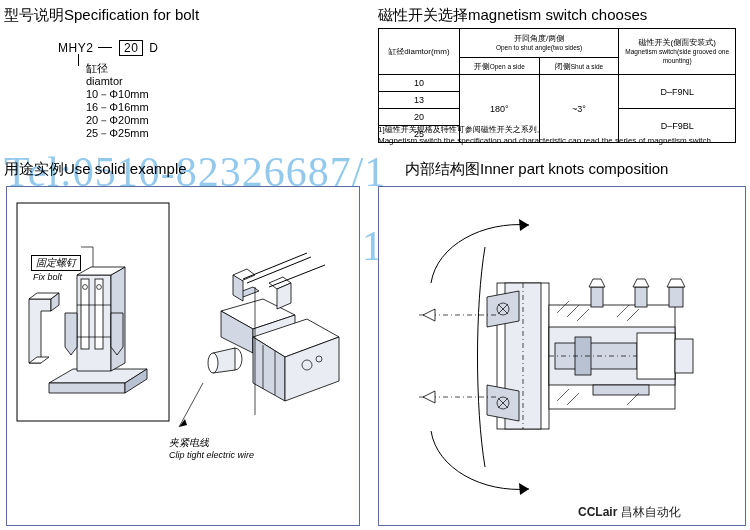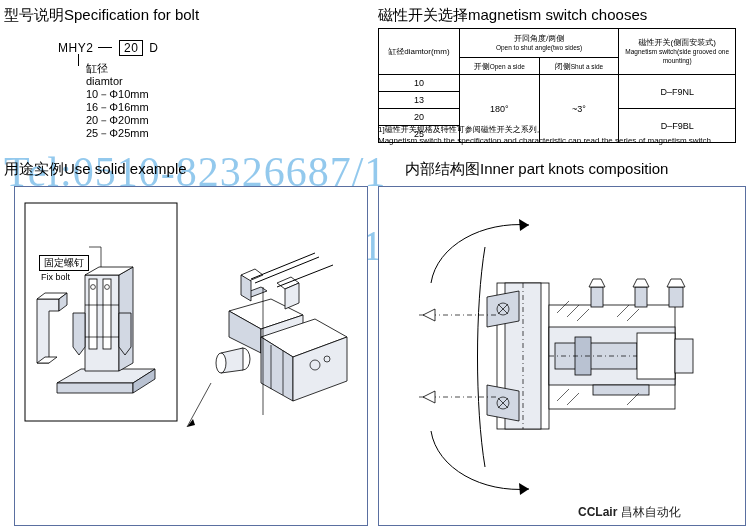--- a/index.html
+++ b/index.html
@@ -71,21 +71,21 @@
     font-size:42px;
     letter-spacing:1px;
     white-space:nowrap;
     pointer-events:none;
   }
   #wm1{left:4px;top:148px;}
   #wm2{left:26px;top:222px;}
 
   
   .panel{position:absolute;border:1px solid #5a6fa0;background:#fff;}
-  #panel-left{left:14px;top:186px;width:352px;height:338px;}
+  #panel-left{left:6px;top:186px;width:352px;height:338px;font-style:italic;}
   #panel-right{left:378px;top:186px;width:366px;height:338px;}
 
   .lbl{position:absolute;font-size:10px;line-height:12px;}
   .lbl .en{font-size:9px;}
 
   #brand{
     position:absolute;left:578px;top:498px;font-size:12px;color:#222;margin-top:6px;
   }
   #brand .b{font-weight:bold;}
 
@@ -253,20 +253,24 @@
       <polygon points="172,240 178,232 180,238" fill="#000"></polygon>
 
       <line x1="248" y1="100" x2="248" y2="228" class="stk-thin"></line>
     </svg>
 
     <div class="lbl" style="left:24px;top:68px;">
       <div style="border:1px solid #000;padding:1px 4px;display:inline-block;">固定螺钉</div>
       <div class="en" style="padding-left:2px;">Fix bolt</div>
     </div>
 
+    <div class="lbl" style="left:162px;top:250px;">
+      <div>夹紧电线</div>
+      <div class="en">Clip tight electric wire</div>
+    </div>
   </div>
 
   <div class="panel" id="panel-right">
     <svg width="364" height="336" viewBox="0 0 364 336">
 
       <rect x="118" y="96" width="52" height="146" class="fil-w"></rect>
       <rect x="126" y="96" width="36" height="146" class="fil-l"></rect>
       <line x1="144" y1="96" x2="144" y2="242" class="dash"></line>
 
       <polygon points="108,110 140,104 140,134 108,140" class="fil-m"></polygon>

